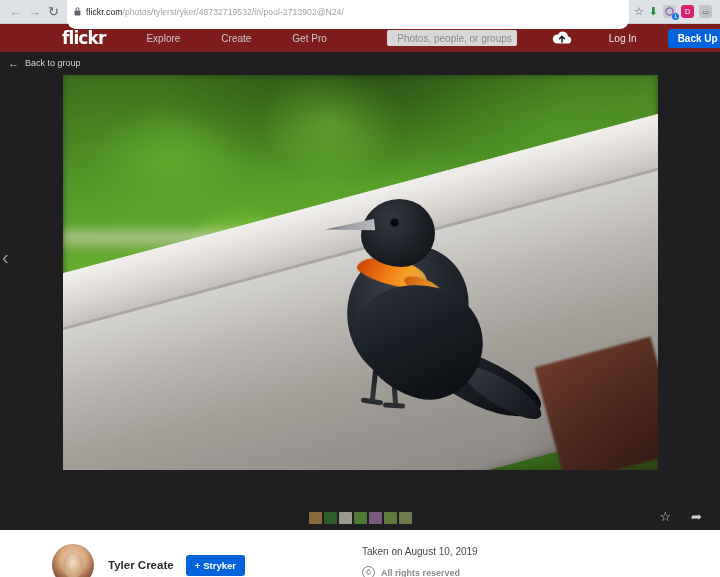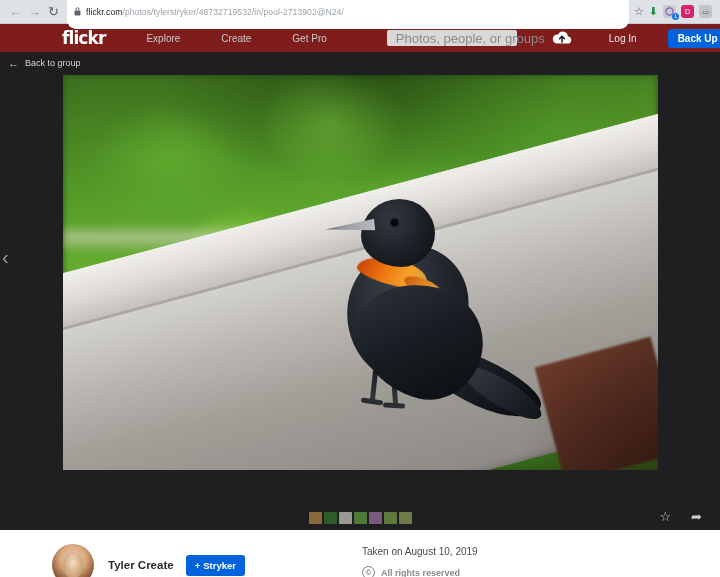--- a/index.html
+++ b/index.html
@@ -71,21 +71,21 @@
     color: #c9c9c9; font-size: 10px;
     margin-right: 22px; white-space: nowrap;
   }
   .header-spacer { flex: 1; }
   .search-box {
     width: 130px; height: 16px;
     background: #d8d8d8; border-radius: 2px;
     display: flex; align-items: center;
     padding: 0 5px; margin-right: 16px;
   }
-  .search-box .ph { font-size: 13px; color: #8a8a8a; margin-left: 4px; white-space: nowrap; }
+  .search-box .ph { font-size: 10px; color: #8a8a8a; margin-left: 4px; white-space: nowrap; }
   .cloud-icon { margin-right: 18px; display: flex; }
   .login-link { color: #e8e8e8; font-size: 10px; margin-right: 12px; white-space: nowrap; }
   .signup-btn {
     background: #0063dc; color: #fff;
     font-size: 10px; font-weight: bold;
     padding: 4px 10px; border-radius: 3px;
     white-space: nowrap;
   }
 
   

